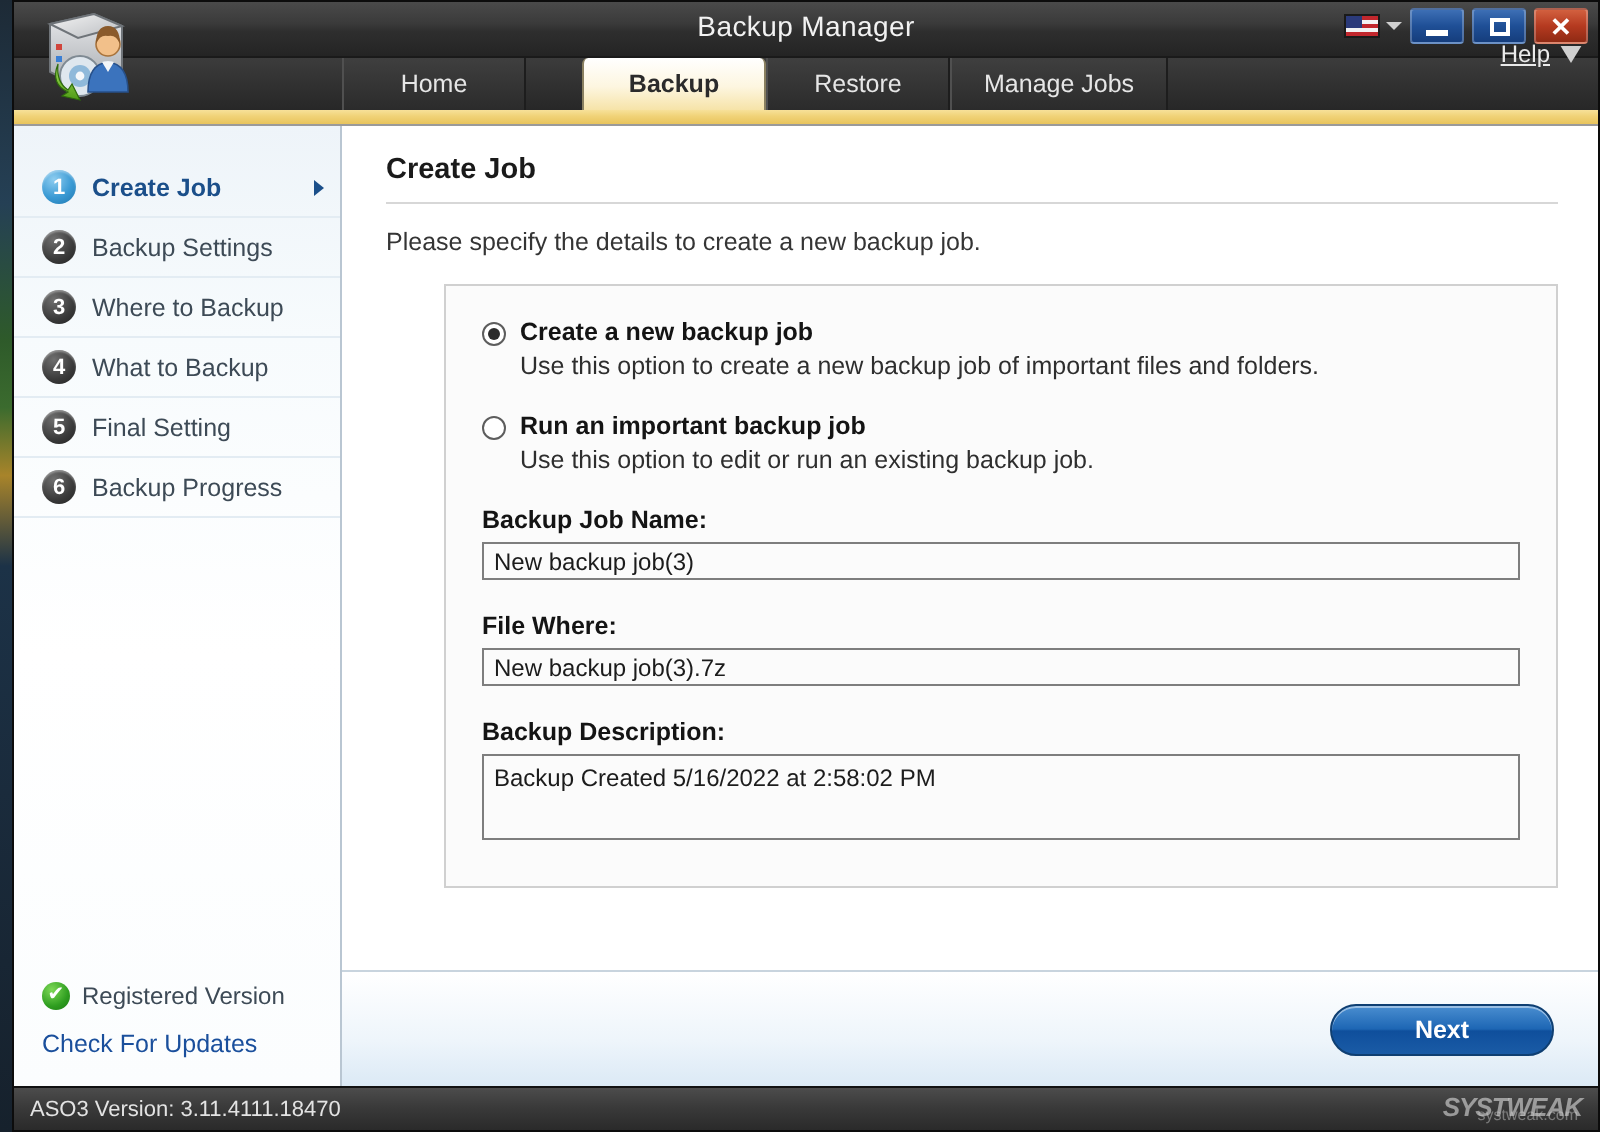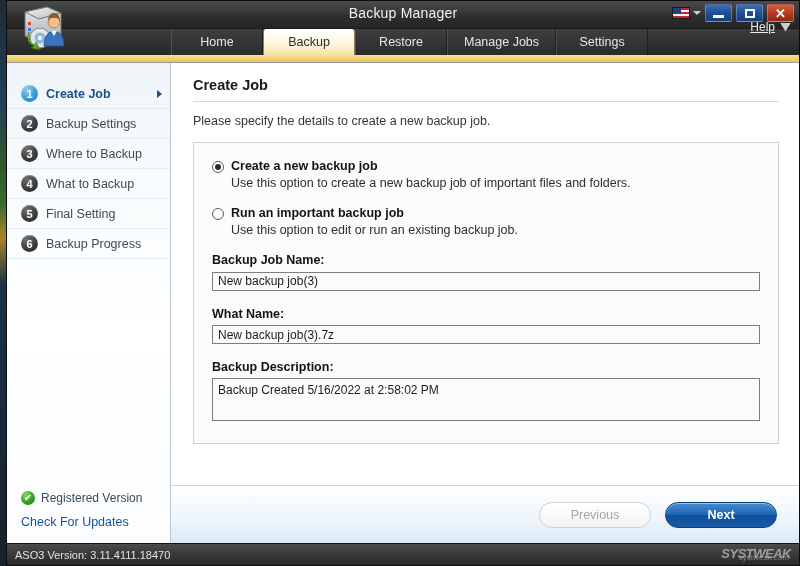--- a/index.html
+++ b/index.html
@@ -72,24 +72,24 @@
     display: flex; align-items: flex-end; padding-left: 164px;
   }
   .tab {
     height: 26px; min-width: 92px; padding: 0 16px;
     display: flex; align-items: center; justify-content: center;
     color: #e6e6e6; font-size: 12.5px; cursor: pointer;
     border-left: 1px solid #505050; border-right: 1px solid #1d1d1d;
     background: linear-gradient(180deg,#3f3f3f 0%,#343434 55%,#2b2b2b 100%);
   }
   .tab.active {
-    color: #2b2b2b; font-weight: normal;
+    color: #2b2b2b; font-weight: bold;
     background: linear-gradient(180deg,#ffffff 0%,#fdf6e0 55%,#f6e3a8 100%);
     border-left: 1px solid #8a8060; border-right: 1px solid #8a8060;
-    border-top-left-radius: 3px; border-top-right-radius: 3px;
+    border-top-left-radius: 3px; border-top-right-radius: 3px; margin-left: 28px;
   }
   #help-area {
     position: absolute; right: 8px; bottom: 21px;
     display: flex; align-items: center; gap: 5px; cursor: pointer; justify-content: flex-end;
   }
   #help-label { color: #eaeaea; font-size: 12px; text-decoration: underline; }
   .help-caret {
     width: 11px; height: 9px; background: #cfcfcf;
     clip-path: polygon(0 0,100% 0,50% 100%);
   }
@@ -154,20 +154,21 @@
   #content-inner { padding: 14px 20px 0 22px; flex: 1 1 auto; }
   #page-title {
     font-size: 14.5px; font-weight: bold; color: #1a1a1a; margin-bottom: 8px;
   }
   #title-rule { height: 1px; background: #d7d7d7; margin-bottom: 12px; }
   #page-subtitle { font-size: 12.5px; color: #353535; margin-bottom: 14px; }
 
   #option-panel {
     border: 1px solid #d0d0d0; background: #fbfbfb;
     padding: 16px 18px 18px 18px;
+    margin-left: 29px;
   }
   .radio-row { display: flex; align-items: flex-start; gap: 7px; }
   .radio {
     width: 12px; height: 12px; border-radius: 50%;
     border: 1px solid #5d5d5d; background: #fff; margin-top: 2px;
     flex: 0 0 12px; position: relative; cursor: pointer;
   }
   .radio.checked::after {
     content:""; position:absolute; left:2px; top:2px; width:6px; height:6px;
     border-radius:50%; background:#2b2b2b;
@@ -297,23 +298,20 @@
     </div>
     <div class="tab active">
       <span>Backup</span>
     </div>
     <div class="tab">
       <span>Restore</span>
     </div>
     <div class="tab">
       <span>Manage Jobs</span>
     </div>
-    <div class="tab">
-      <span>Settings</span>
-    </div>
 
     <div id="help-area">
       <span id="help-label">Help</span>
       <span class="help-caret"></span>
     </div>
   </div>
 
   <div id="gold-band"></div>
 
   <div id="body-area">
@@ -381,32 +379,29 @@
 
           <div class="radio-row">
             <span class="radio"></span>
             <span class="radio-label">Run an important backup job</span>
           </div>
           <div class="radio-desc">Use this option to edit or run an existing backup job.</div>
 
           <div class="field-label">Backup Job Name:</div>
           <input class="text-input" type="text" value="New backup job(3)" style="">
 
-          <div class="field-label">What Name:</div>
+          <div class="field-label">File Where:</div>
           <input class="text-input" type="text" value="New backup job(3).7z" style="">
 
           <div class="field-label">Backup Description:</div>
           <textarea id="desc-box" style="">Backup Created 5/16/2022 at 2:58:02 PM</textarea>
         </div>
       </div>
 
       <div id="content-footer">
-        <div class="btn" id="btn-previous">
-          <span>Previous</span>
-        </div>
         <div class="btn" id="btn-next">
           <span>Next</span>
         </div>
       </div>
     </div>
   </div>
 
   <div id="statusbar">
     <span id="version-text">ASO3 Version: 3.11.4111.18470</span>
     <span id="systweak-logo">SYSTWEAK</span>

